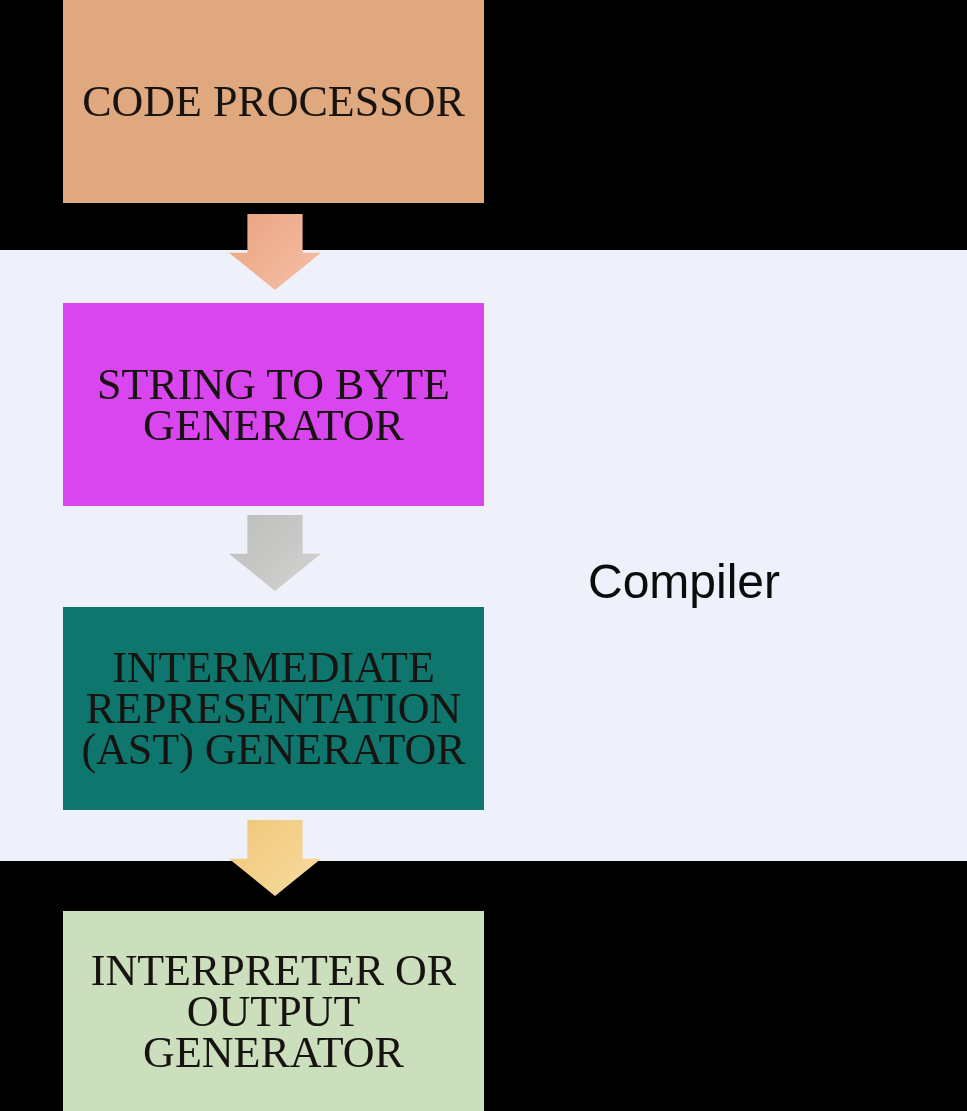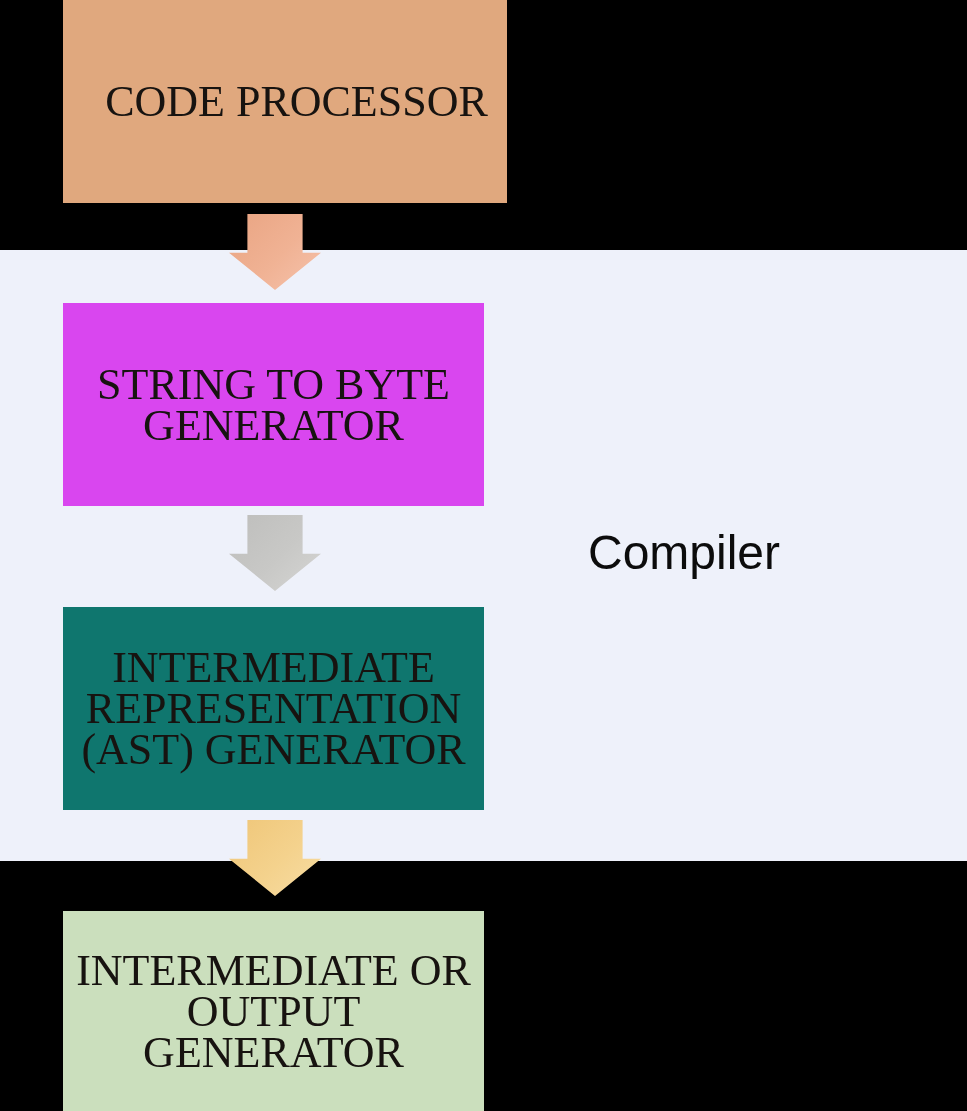--- a/index.html
+++ b/index.html
@@ -28,38 +28,38 @@
     justify-content: center;
   }
   .node-label {
     white-space: pre-line;
     text-align: center;
     color: #171310;
     font-size: 44px;
     line-height: 41px;
     letter-spacing: 0px;
   }
-  .node-1 { top: 0;     background: #e0a87e; padding-left: 23px; }
+  .node-1 { top: 0;     background: #e0a87e; }
   .node-2 { top: 303px; background: #d946ef; }
   .node-3 { top: 607px; background: #0f766e; }
   .node-4 { top: 911px; height: 200px; background: #cbdfbd; }
   .arrow {
     position: absolute;
     left: 229px;
     width: 92px;
     height: 76px;
     clip-path: polygon(20% 0, 80% 0, 80% 51%, 100% 51%, 50% 100%, 0 51%, 20% 51%);
   }
   .arrow-1 { top: 214px; background: linear-gradient(135deg, #e9a482 0%, #f0b294 55%, #f6c3ac 100%); }
   .arrow-2 { top: 515px; background: linear-gradient(135deg, #bebebc 0%, #c8c8c6 55%, #d6d6d4 100%); }
   .arrow-3 { top: 820px; background: linear-gradient(135deg, #efc678 0%, #f4d28d 55%, #f8dda4 100%); }
   .compiler-label {
     position: absolute;
     left: 588px;
-    top: 525px;
+    top: 554px;
     font-family: "Liberation Sans", sans-serif;
     font-size: 48px;
     line-height: 55px;
     color: #0c0c0c;
   }
 </style>
 </head>
 <body>
 
 <div class="canvas">
@@ -81,20 +81,20 @@
 
   <div class="node node-3">
     <span class="node-label">INTERMEDIATE
 REPRESENTATION
 (AST) GENERATOR</span>
   </div>
 
   <div class="arrow arrow-3"></div>
 
   <div class="node node-4">
-    <span class="node-label">INTERMEDIATE OR
+    <span class="node-label">INTERPRETER OR
 OUTPUT
 GENERATOR</span>
   </div>
 
   <div class="compiler-label">Compiler</div>
 
 </div>
 
 </body></html>

